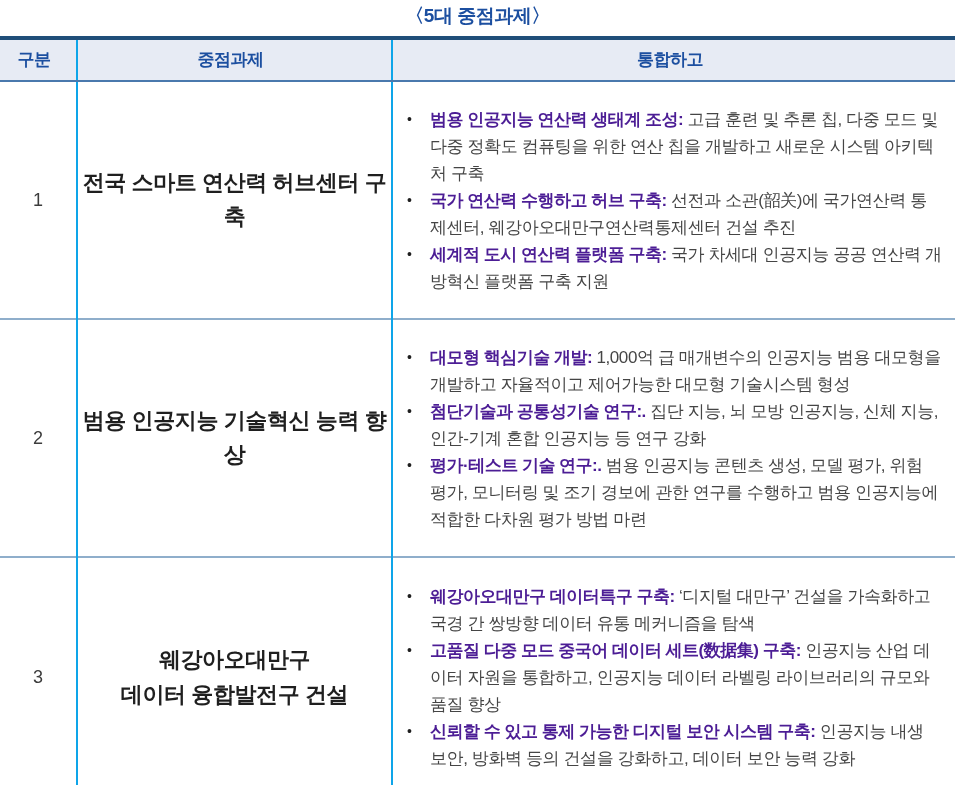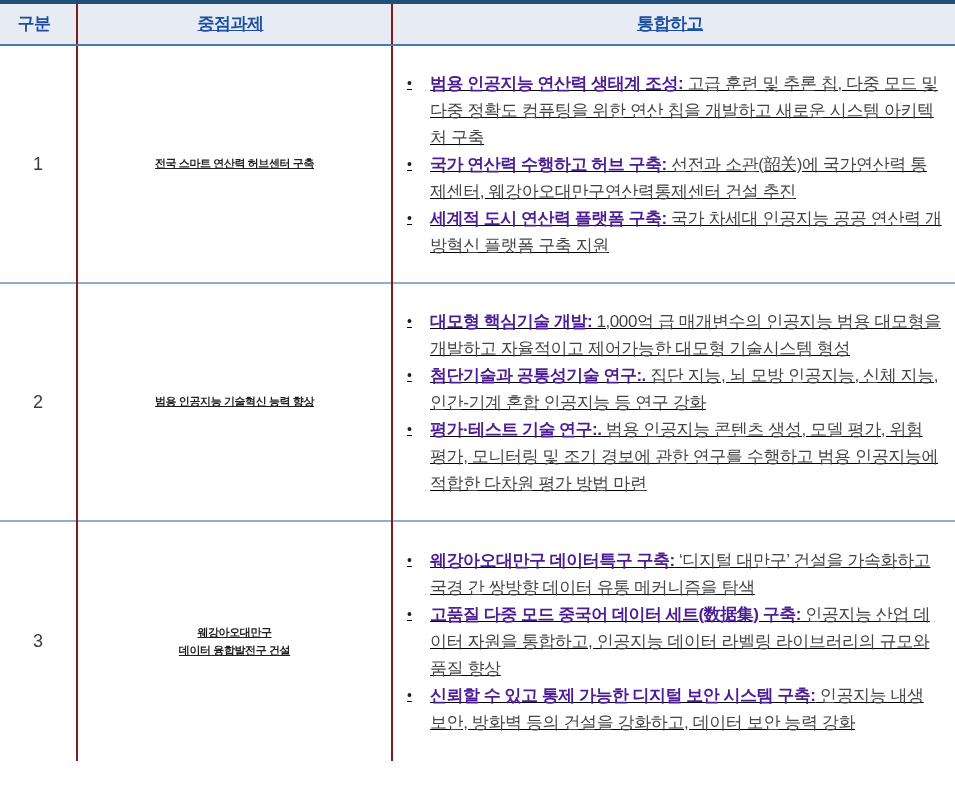--- a/index.html
+++ b/index.html
@@ -28,33 +28,33 @@
   table.task-table thead th {
     background: #e7ebf4;
     color: #1c4fa0;
     font-size: 17px;
     font-weight: bold;
     letter-spacing: -0.5px;
     padding: 8px 8px 9px 0;
     border-top: 4px solid #1f4e79;
     border-bottom: 2px solid #4a79ad;
   }
-  th + th, td + td { border-left: 2px solid #7f1d1d; text-decoration: underline; }
+  th + th, td + td { border-left: 2px solid #0ea5e9; }
   tbody tr + tr td { border-top: 2px solid #8faecb; }
   td.cell-num {
     text-align: center;
     vertical-align: middle;
     font-size: 18px;
     color: #3c3c3c;
   }
   td.cell-task {
     text-align: center;
     vertical-align: middle;
     font-weight: bold;
-    font-size: 11px;
+    font-size: 22px;
     color: #1f1f1f;
     line-height: 1.55;
     letter-spacing: -0.4px;
   }
   td.cell-content {
     vertical-align: middle;
     padding: 12px 12px 12px 0;
   }
   .bullet { display: flex; }
   .bullet .dot {
@@ -76,20 +76,21 @@
   .bullet .btext b {
     color: #4c1d95;
     letter-spacing: -0.5px;
   }
 </style>
 </head>
 <body>
 
 <div class="page">
 
+  <div class="doc-title">〈5대 중점과제〉</div>
 
   <table class="task-table">
     <colgroup>
       <col style="width:77px">
       <col style="width:315px">
       <col style="width:563px">
     </colgroup>
     <thead>
       <tr>
         <th>구분</th>

